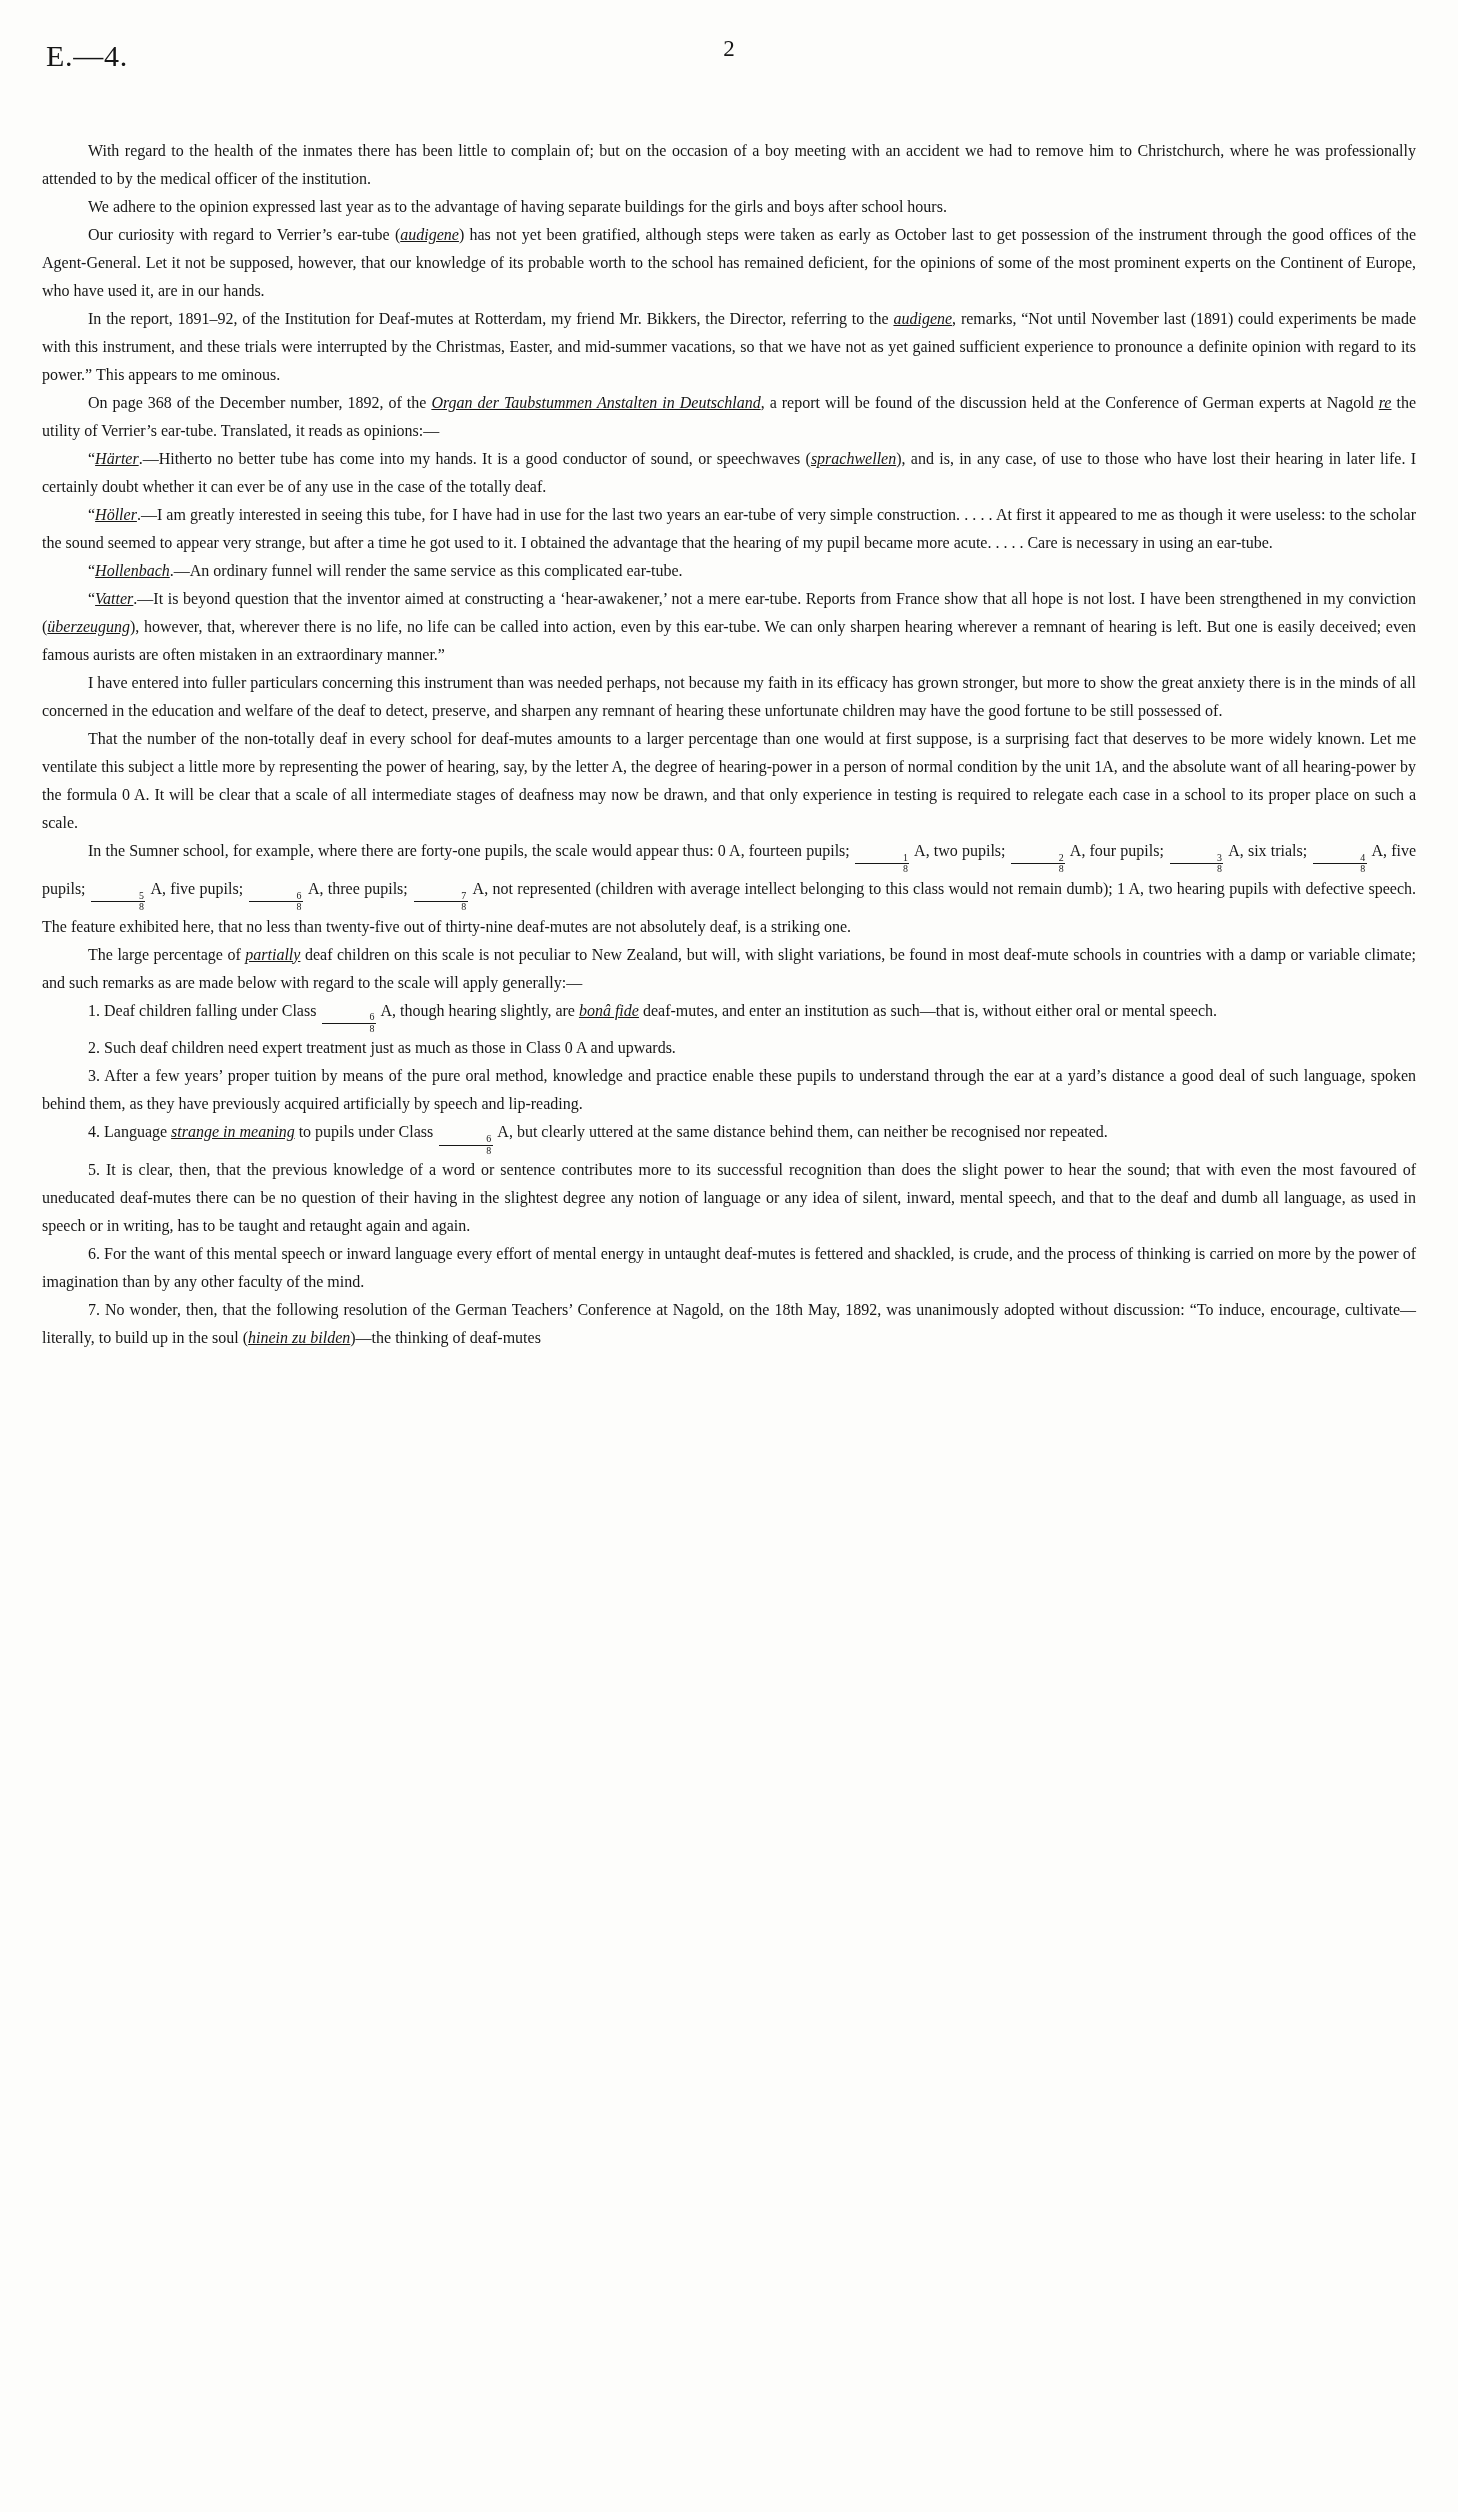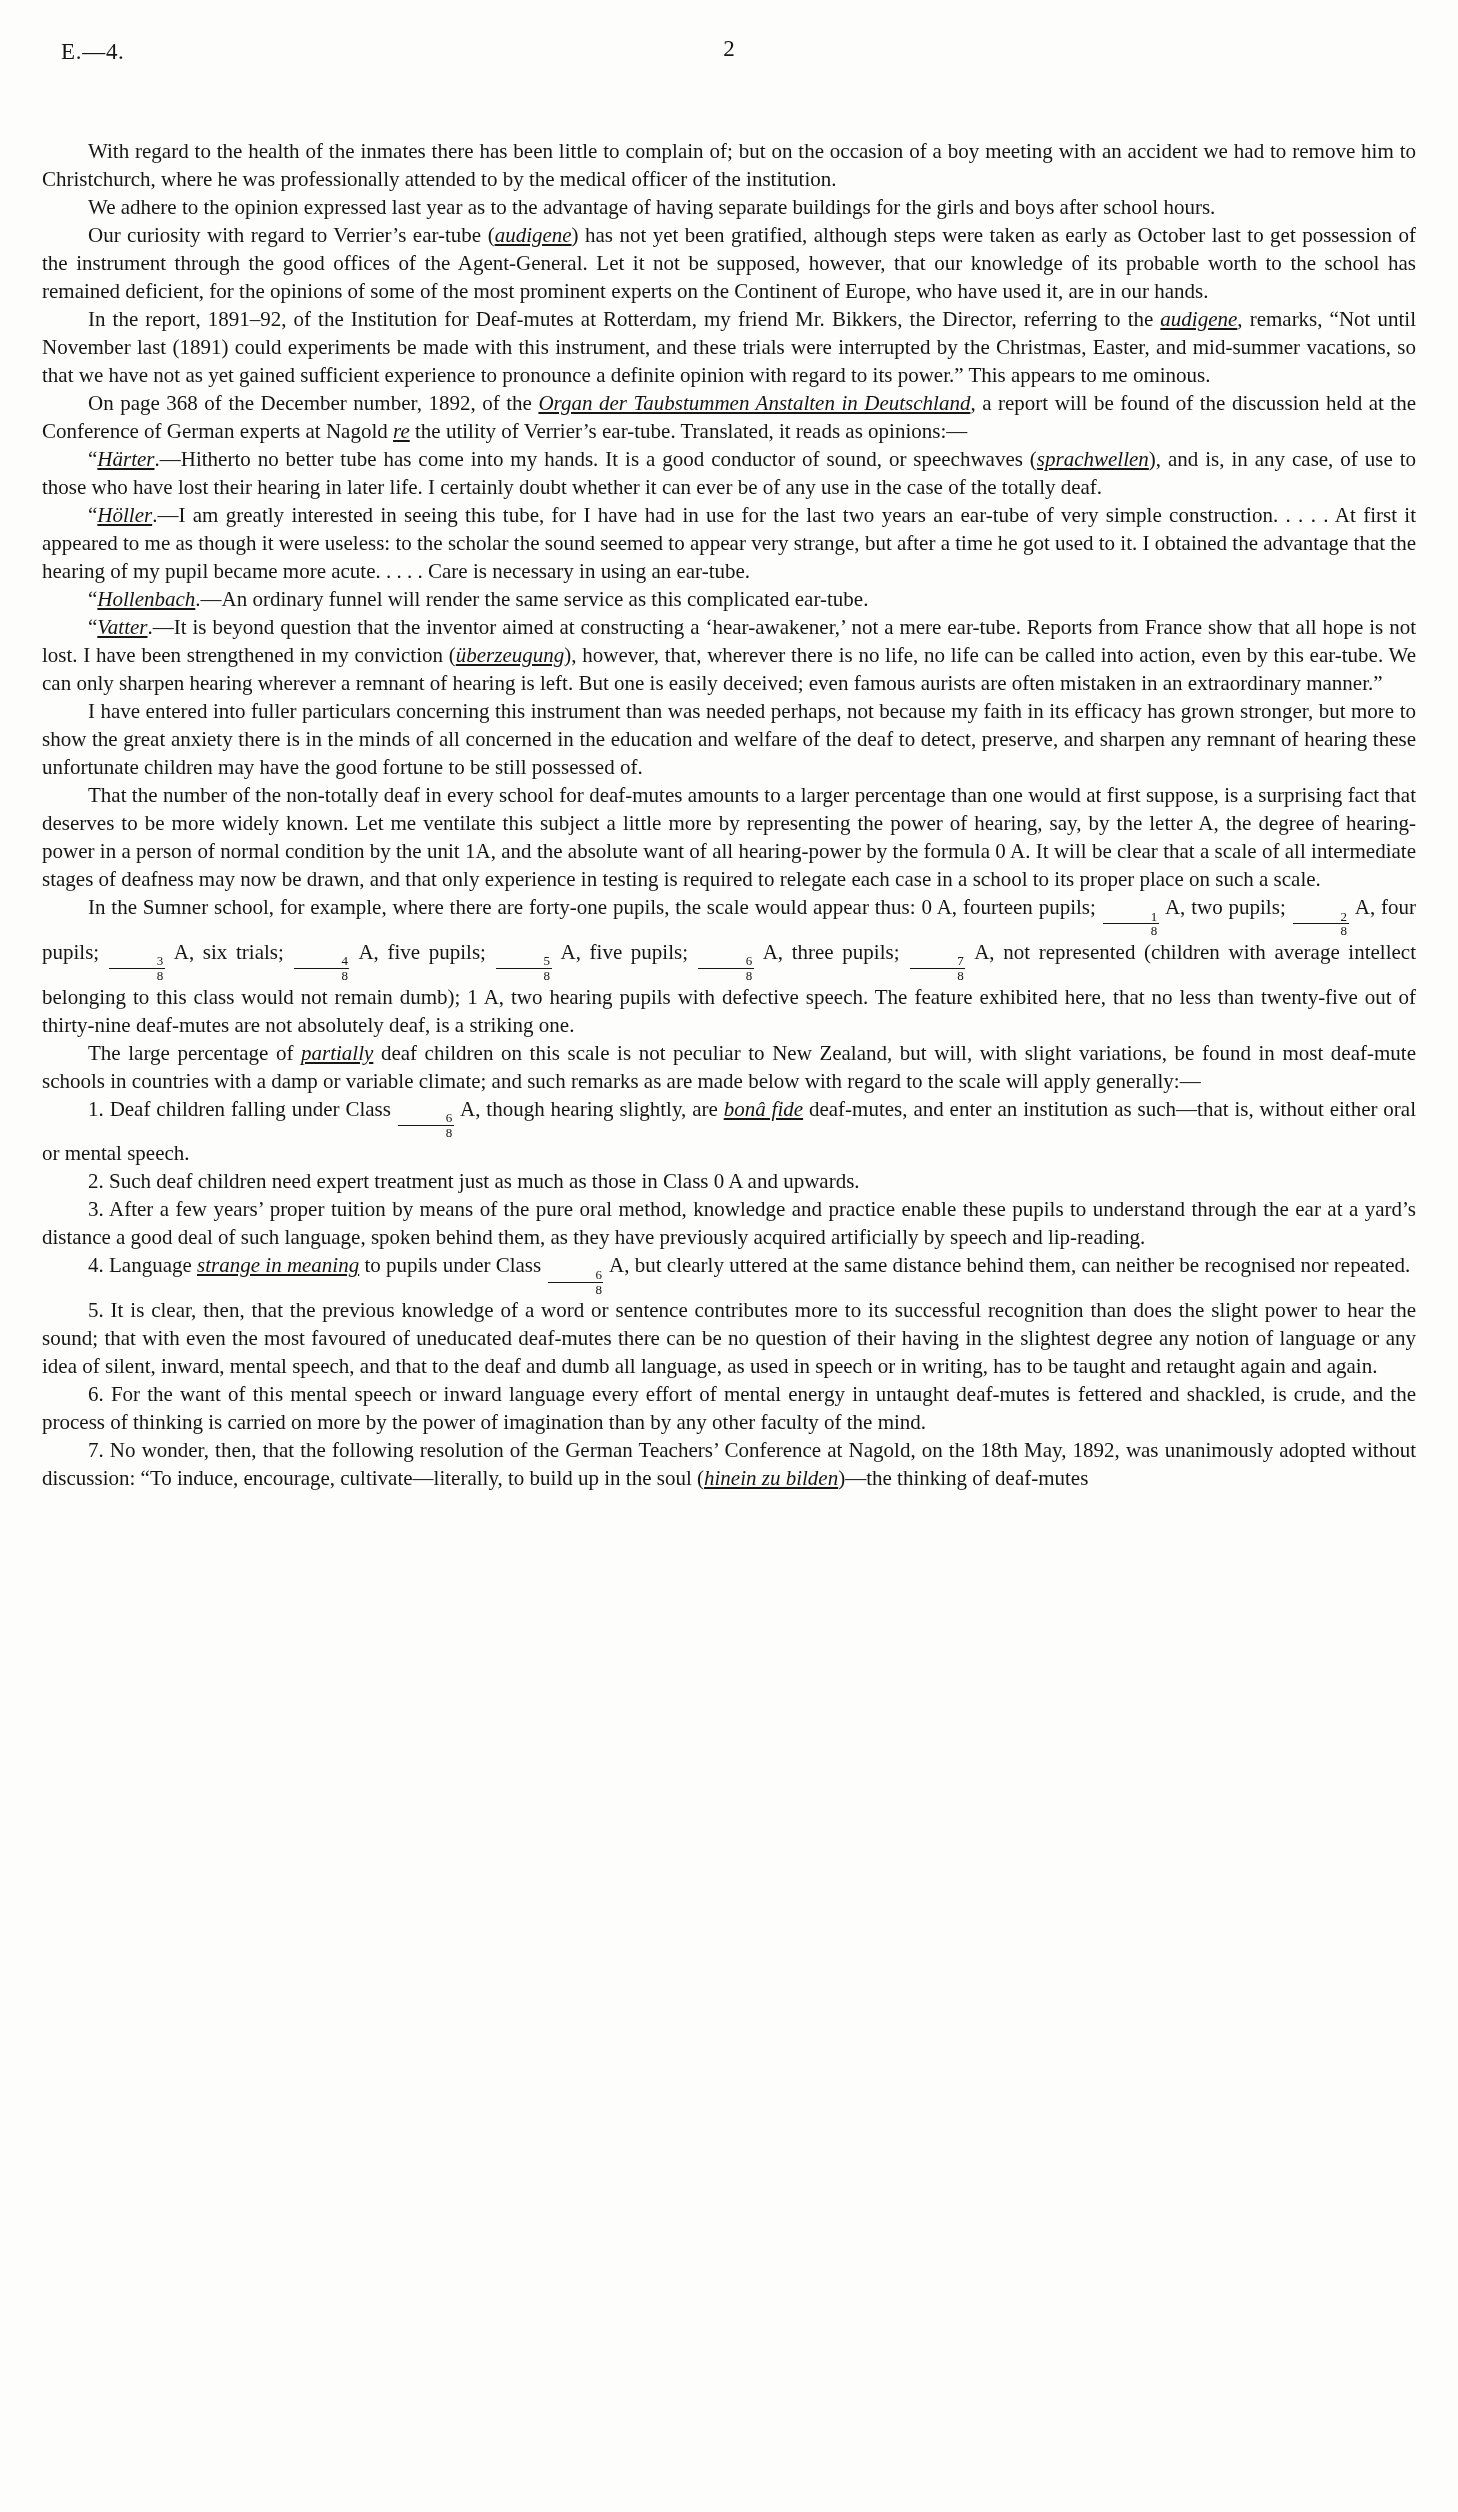--- a/index.html
+++ b/index.html
@@ -18,35 +18,35 @@
     box-sizing: border-box;
     padding: 36px 42px 45px 42px;
   }
   .page-header {
     position: relative;
     height: 36px;
     margin-bottom: 65px;
   }
   .doc-ref {
     position: absolute;
-    left: 19px;
+    left: 4px;
     top: 3px;
-    font-size: 23px;
+    font-size: 30px;
     letter-spacing: 0.7px;
   }
   .page-num {
     position: absolute;
     left: 0;
     right: 0;
     top: 0;
     text-align: center;
     font-size: 23px;
   }
   .doc-body {
-    font-size: 21px;
+    font-size: 16px;
     line-height: 28px;
     text-align: justify;
     margin-top: 7px;
   }
   .doc-body p.para {
     margin: 0;
     text-indent: 46px;
   }
   .it { font-style: italic; text-decoration: underline; }
   .frac {

